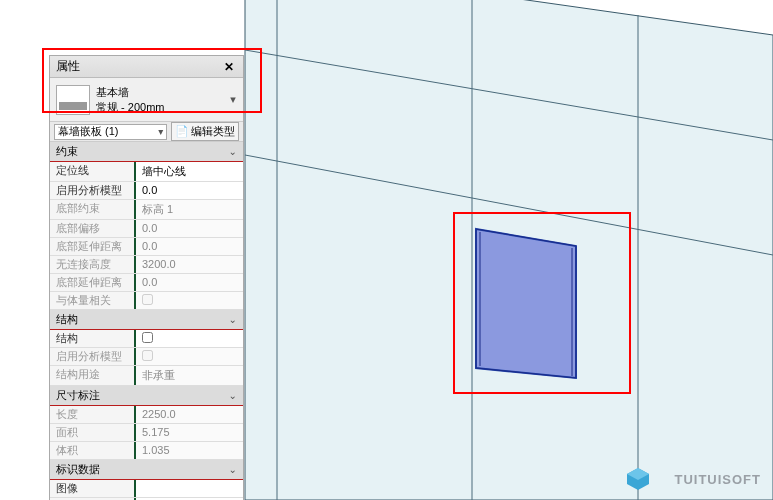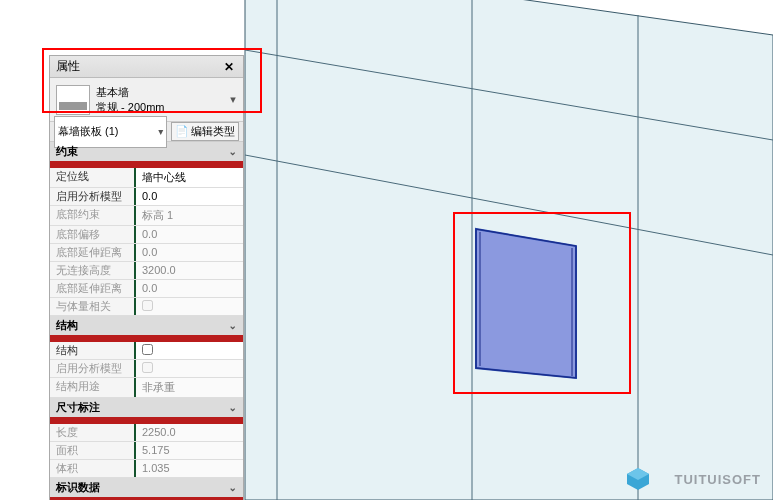--- a/index.html
+++ b/index.html
@@ -99,21 +99,21 @@
       border-bottom: 1px solid #ccc;
       height: 20px;
     }
     
     .instance-type {
       flex: 1;
       padding: 1px 3px;
       border: 1px solid #aaa;
       background: #fff;
       font-size: 11px;
-      height: 32px;
+      height: 16px;
       display: flex;
       align-items: center;
       justify-content: space-between;
     }
     
     .edit-type-btn {
       margin-left: 4px;
       padding: 1px 3px;
       border: 1px solid #aaa;
       background: #f5f5f5;
@@ -123,23 +123,23 @@
       align-items: center;
       gap: 2px;
     }
     
     .props-grid {
       background: #fff;
     }
     
     .prop-section {
       background: #dcdcdc;
-      font-weight: bold;
+      font-weight: normal;
       padding: 2px 6px;
-      border-bottom: 7px solid #b91c1c;
+      border-bottom: 1px solid #b91c1c;
       display: flex;
       justify-content: space-between;
       align-items: center;
     }
     
     .prop-row {
       display: flex;
       border-bottom: 1px solid #ddd;
       min-height: 17px;
     }

